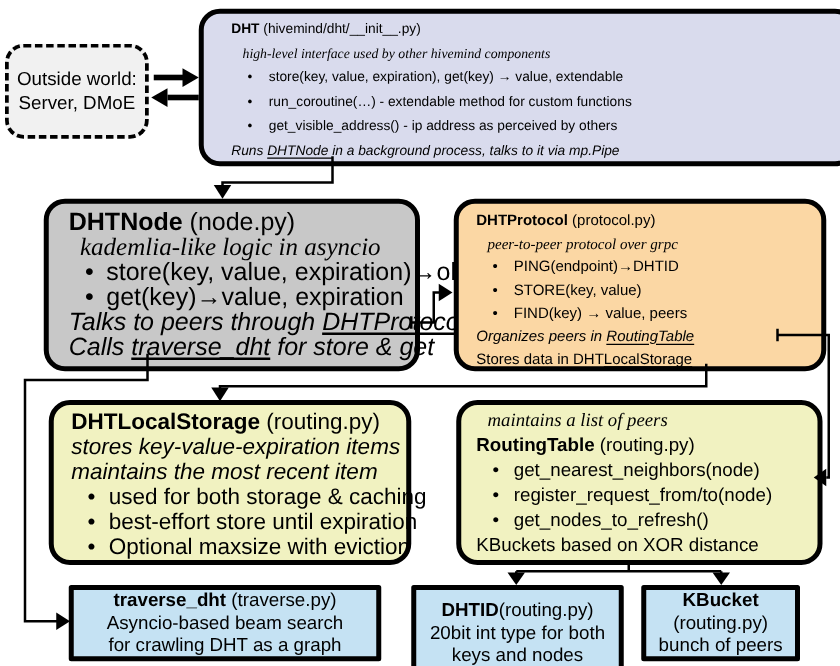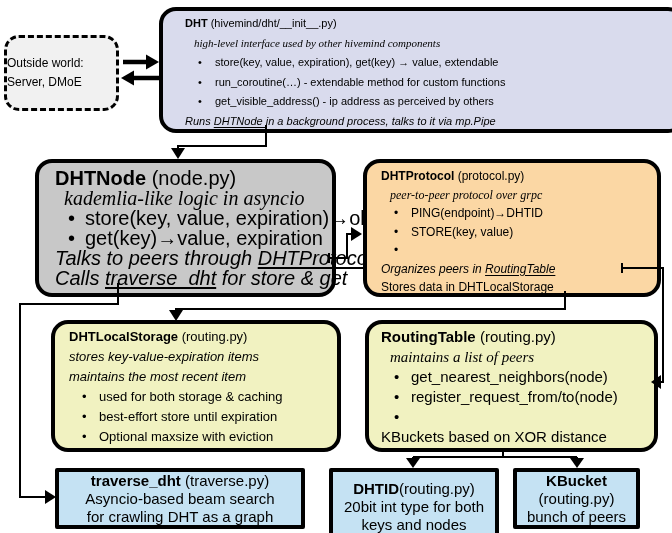--- a/index.html
+++ b/index.html
@@ -19,29 +19,29 @@
   .it{font-style:italic;}
   .bd{font-weight:bold;}
   .u{text-decoration:underline;text-underline-offset:2px;}
   .ind{padding-left:9px;font-family:Liberation Serif, serif;}
   .brow{display:flex;}
   .brow .dot{flex:0 0 30px;padding-left:13px;box-sizing:border-box;}
   
   #b-outside{left:4px;top:35px;width:115px;height:76px;border:3px dashed #000;
              border-radius:15px;background:var(--outside_bg);
              display:flex;flex-direction:column;justify-content:center;
-             font-size:12px;line-height:19px;}
+             text-align:center;font-size:15px;line-height:19px;}
   #b-dht{left:159px;top:7px;width:526px;height:126px;background:var(--dht_bg);
          font-size:11px;line-height:19.5px;padding:3px 6px 0 22px;}
   #b-node{left:35px;top:159px;width:301px;height:138px;background:var(--node_bg);
           font-size:20px;line-height:20px;padding:5px 4px 0 16px;}
   #b-proto{left:363px;top:159px;width:298px;height:138px;background:var(--proto_bg);
            font-size:12px;line-height:18.5px;padding:4px 4px 0 14px;}
   #b-store{left:39px;top:320px;width:290px;height:132px;background:var(--yellow_bg);
-           font-size:13px;line-height:20px;padding:3px 4px 0 14px;margin-left:12px;}
+           font-size:18px;line-height:20px;padding:3px 4px 0 14px;}
   #b-route{left:365px;top:320px;width:293px;height:132px;background:var(--yellow_bg);
            font-size:15px;line-height:20px;padding:3px 4px 0 12px;}
   .blue{background:var(--blue_bg);text-align:center;font-size:15px;line-height:18px;
         display:flex;flex-direction:column;justify-content:center;}
   #b-trav{left:55px;top:468px;width:250px;height:61px;}
   #b-dhtid{left:329px;top:468px;width:170px;height:77px;}
   #b-kb{left:513px;top:468px;width:127px;height:61px;}
 </style>
 </head>
 <body>
@@ -130,20 +130,21 @@
     <div class="ln brow">
         <span class="dot">•</span>
         <span>PING(endpoint)→DHTID</span>
       </div>
     <div class="ln brow">
         <span class="dot">•</span>
         <span>STORE(key, value)</span>
       </div>
     <div class="ln brow">
         <span class="dot">•</span>
+        <span>FIND(key) → value, peers</span>
       </div>
     <div class="ln it"><span>Organizes peers in </span><span class="u">RoutingTable</span></div>
     <div class="ln"><span>Stores data in DHT</span><span class="u">LocalStorage</span></div>
   </div>
 
   <div class="box round" id="b-store">
     <div class="ln"><span class="bd">DHTLocalStorage</span><span> (routing.py)</span></div>
     <div class="ln it">stores key-value-expiration items</div>
     <div class="ln it">maintains the most recent item</div>
     <div class="ln brow">
@@ -154,32 +155,33 @@
         <span class="dot">•</span>
         <span>best-effort store until expiration</span>
       </div>
     <div class="ln brow">
         <span class="dot">•</span>
         <span>Optional maxsize with eviction</span>
       </div>
   </div>
 
   <div class="box round" id="b-route">
+    <div class="ln it ind">maintains a list of peers</div>
     <div class="ln"><span class="bd">RoutingTable</span><span> (routing.py)</span></div>
-    <div class="ln it ind">maintains a list of peers</div>
     <div class="ln brow">
         <span class="dot">•</span>
         <span>get_nearest_neighbors(node)</span>
       </div>
     <div class="ln brow">
         <span class="dot">•</span>
         <span>register_request_from/to(node)</span>
       </div>
     <div class="ln brow">
         <span class="dot">•</span>
+        <span>get_nodes_to_refresh()</span>
       </div>
     <div class="ln">KBuckets based on XOR distance</div>
   </div>
 
   <div class="box sq blue" id="b-trav">
     <div class="ln"><span class="bd">traverse_dht</span><span> (traverse.py)</span></div>
     <div class="ln">Asyncio-based beam search</div>
     <div class="ln">for crawling DHT as a graph</div>
   </div>
 

